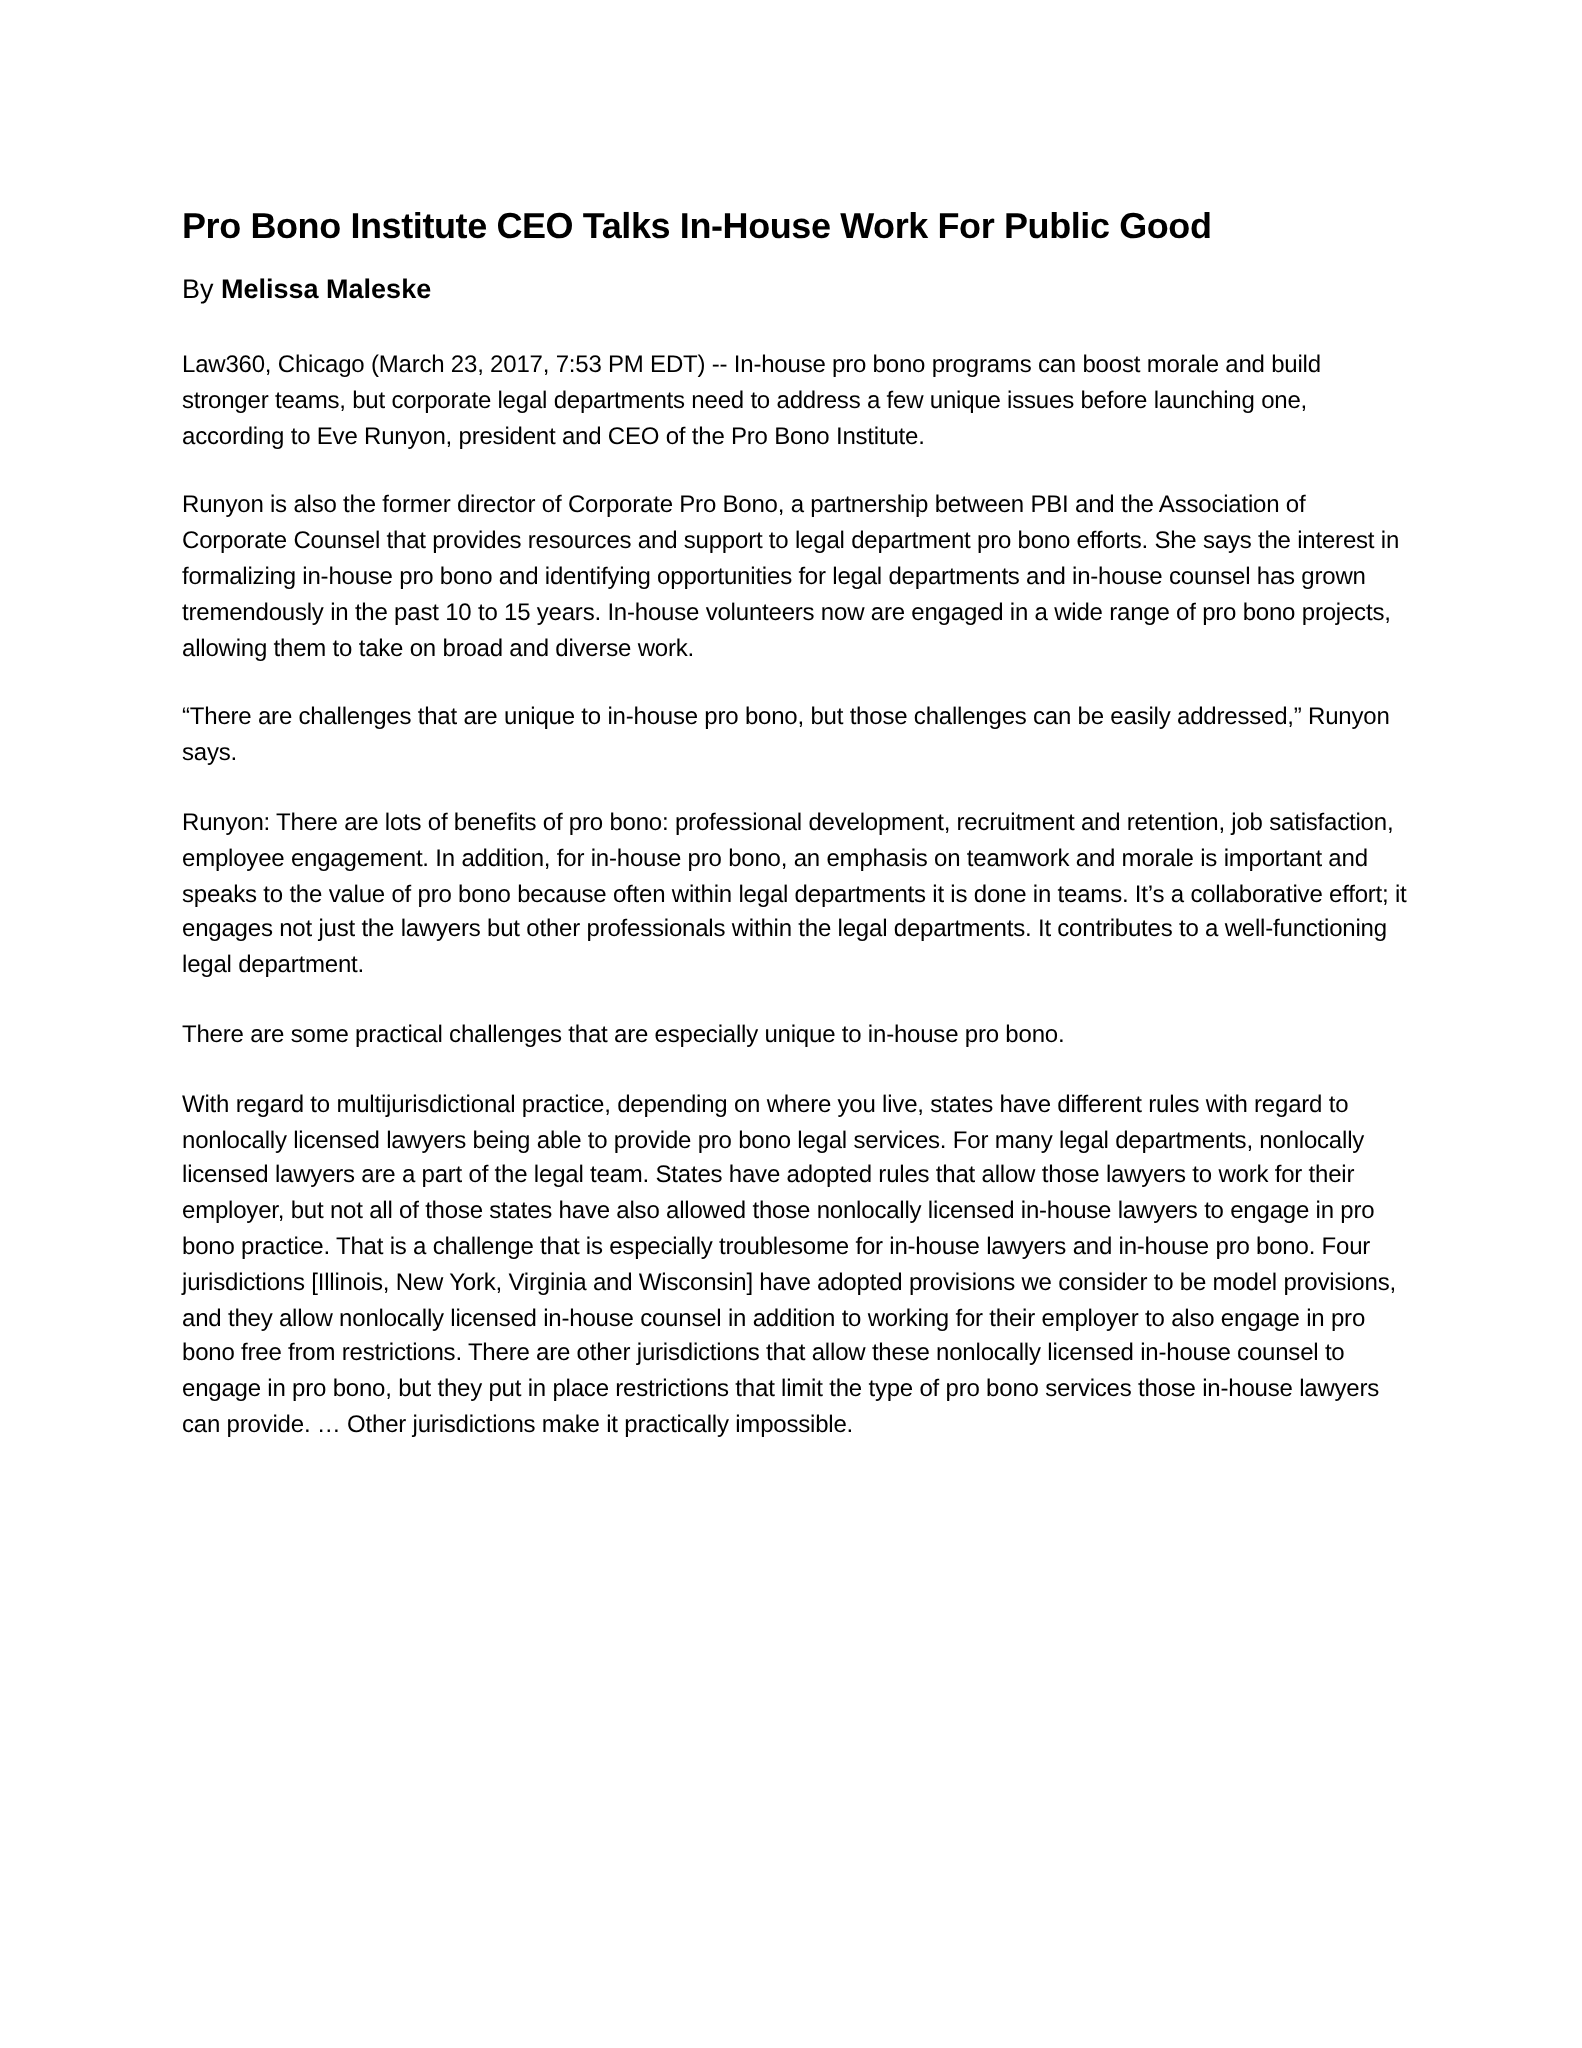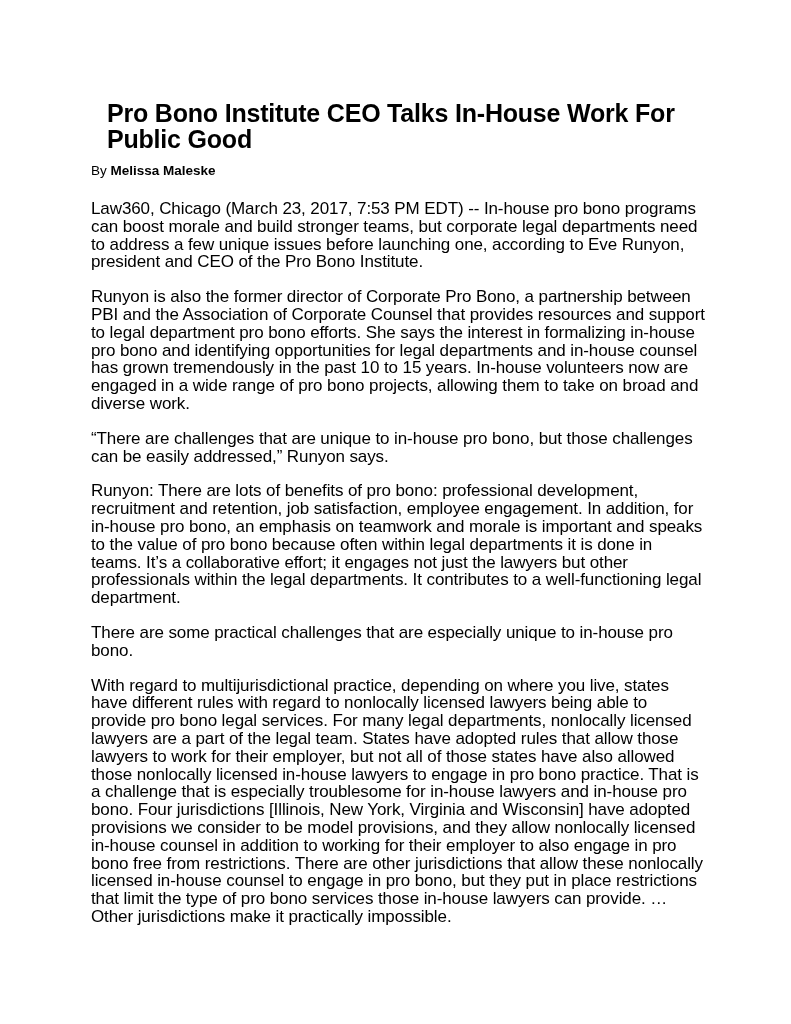--- a/index.html
+++ b/index.html
@@ -15,36 +15,36 @@
     color: #000000;
     -webkit-font-smoothing: antialiased;
   }
   .page {
     position: absolute;
     left: 91px;
     top: 100px;
     width: 614px;
   }
   .article-title {
-    font-size: 25px;
+    font-size: 18px;
     font-weight: bold;
     line-height: 26px;
     letter-spacing: -0.2px;
-    margin: 0 0 10px 16px;
+    margin: 0 0 10px 0;
   }
   .byline {
     font-size: 13.5px;
     line-height: 17px;
     margin: 0 0 21px 0;
   }
   .byline .author {
     font-weight: bold;
   }
   .para {
-    font-size: 17px;
+    font-size: 12px;
     line-height: 17.8px;
     margin: 12px 0 17px 0;
     letter-spacing: -0.1px;
   }
   .qhead {
     font-size: 13.4px;
     line-height: 17.8px;
     font-weight: bold;
     margin: 0 0 17px 0;
     letter-spacing: -0.1px;

